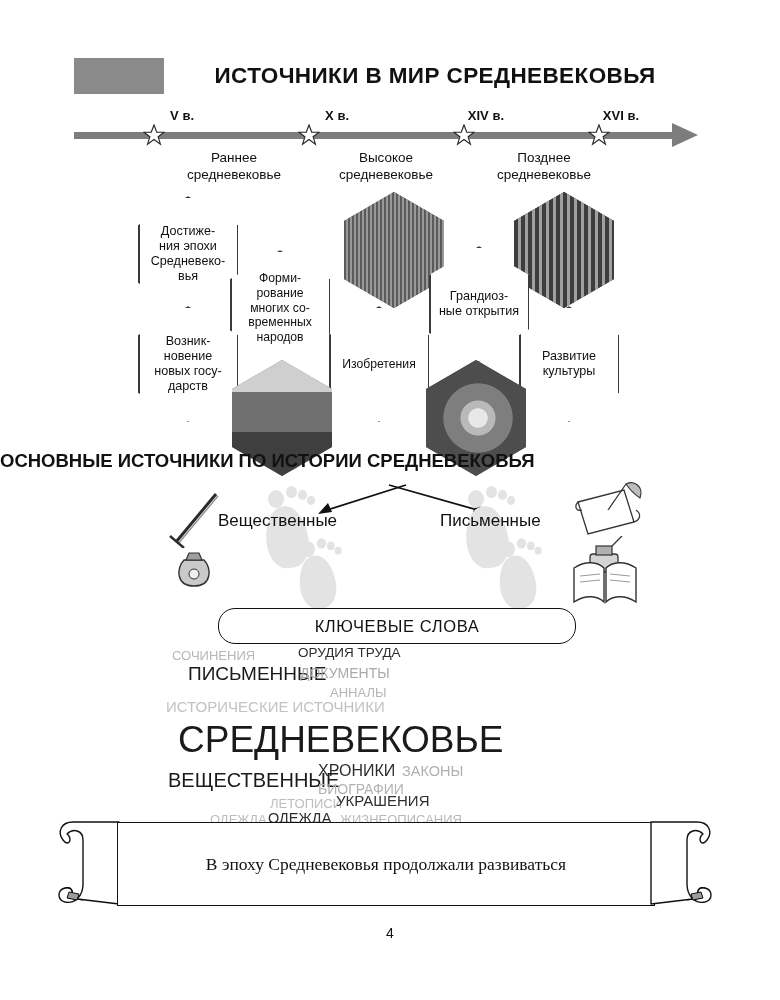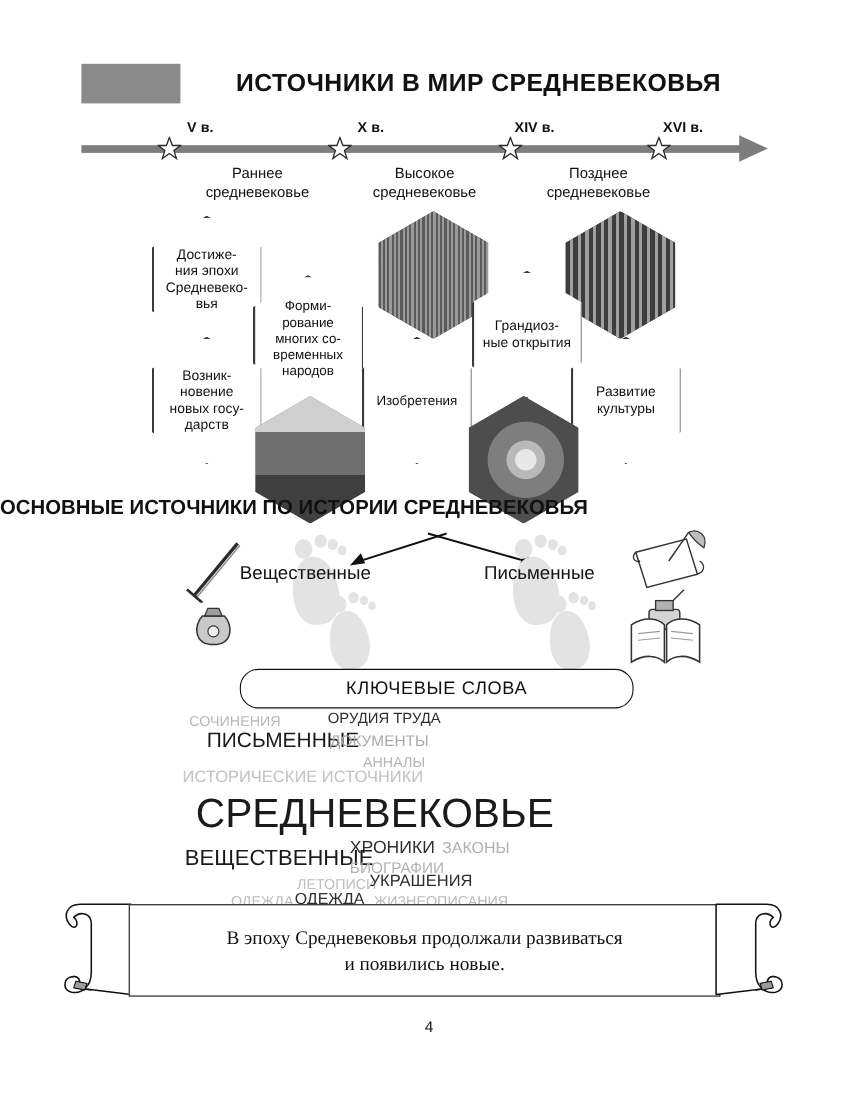--- a/index.html
+++ b/index.html
@@ -493,21 +493,20 @@
       <path d="M66 4 L20 4 C8 4, 4 14, 10 22 C16 30, 20 20, 14 16 C20 10, 30 12, 30 22 L30 66
                C30 78, 22 86, 12 84 C4 82, 4 72, 12 70 C20 68, 22 78, 16 80
                L66 86 Z" fill="#fff" stroke="#111" stroke-width="1.4" stroke-linejoin="round"></path>
       <path d="M12 70 C20 68, 22 78, 16 80 L30 82" fill="none" stroke="#111" stroke-width="1.2"></path>
       <path d="M16 74 L26 76 L24 82 L14 80 Z" fill="#9c9c9c" stroke="#111" stroke-width="1"></path>
     </svg>
 
     <div class="scroll-body">
       <div class="scroll-text">
         <div>В эпоху Средневековья продолжали развиваться</div>
-        <div>и появились новые.</div>
       </div>
     </div>
 
     <svg class="curl" style="left:594px;" viewBox="0 0 70 90">
       <path d="M4 4 L50 4 C62 4, 66 14, 60 22 C54 30, 50 20, 56 16 C50 10, 40 12, 40 22 L40 66
                C40 78, 48 86, 58 84 C66 82, 66 72, 58 70 C50 68, 48 78, 54 80
                L4 86 Z" fill="#fff" stroke="#111" stroke-width="1.4" stroke-linejoin="round"></path>
       <path d="M58 70 C50 68, 48 78, 54 80 L40 82" fill="none" stroke="#111" stroke-width="1.2"></path>
       <path d="M54 74 L44 76 L46 82 L56 80 Z" fill="#9c9c9c" stroke="#111" stroke-width="1"></path>
     </svg>

